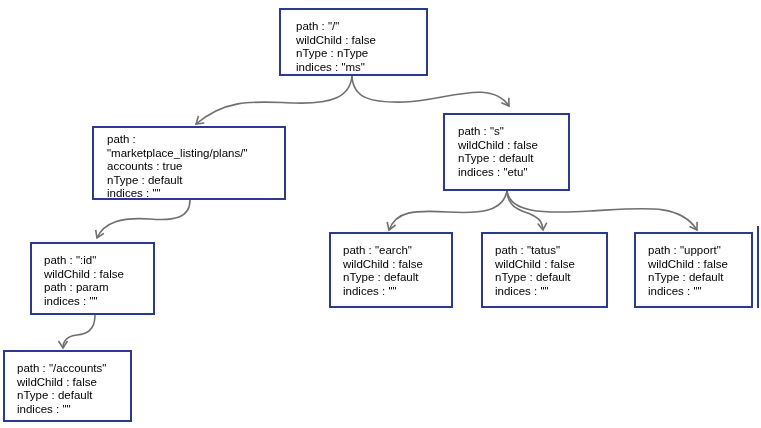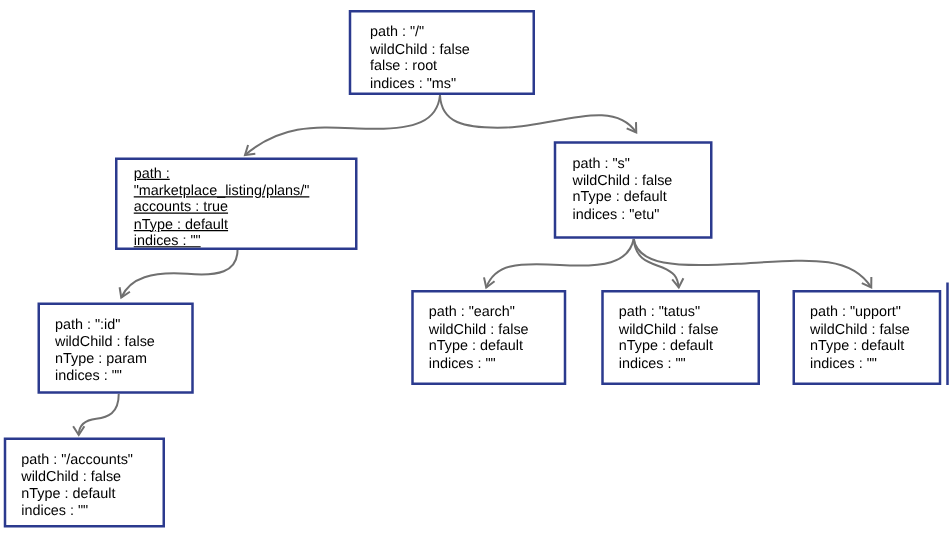--- a/index.html
+++ b/index.html
@@ -33,21 +33,21 @@
     border: 2px solid var(--node-border);
     background: var(--bg-color);
     color: var(--text-color);
     font-size: 11.5px;
     line-height: 13.5px;
     overflow: hidden;
     white-space: nowrap;
   }
   .node .line { height: 13.5px; }
   .p-root  { padding: 10px 8px 0 15px; }
-  .p-mkt   { padding: 5px 6px 0 13px; text-decoration: underline; }
+  .p-mkt   { padding: 5px 6px 0 13px; }
   .p-std   { padding: 10px 8px 0 12px; }
   .p-s     { padding: 10px 8px 0 13px; }
   .fragment {
     position: absolute;
     background: var(--node-border);
   }
 </style>
 </head>
 <body>
 
@@ -64,21 +64,21 @@
     <path d="M 190 200 C 190 218, 174 221, 150 219 C 122 217, 104 222, 97 238" marker-end="url(#arrowhead)"></path>
     <path d="M 95 315 C 95 331, 86 334, 77 335 C 68 336, 63 340, 63 348" marker-end="url(#arrowhead)"></path>
     <path d="M 507 191 C 503 211, 482 214, 448 212 C 414 210, 396 211, 389 230" marker-end="url(#arrowhead)"></path>
     <path d="M 507 191 C 508 208, 520 210, 530 214 C 539 218, 542 221, 543 230" marker-end="url(#arrowhead)"></path>
     <path d="M 507 191 C 510 212, 540 214, 590 211 C 645 208, 680 203, 697 230" marker-end="url(#arrowhead)"></path>
   </svg>
 
   <div class="node p-root" style="left:279px;top:8px;width:149px;height:68px;">
     <div class="line">path : "/"</div>
     <div class="line">wildChild : false</div>
-    <div class="line">false : root</div>
+    <div class="line">nType : nType</div>
     <div class="line">indices : "ms"</div>
   </div>
 
   <div class="node p-mkt" style="left:92px;top:126px;width:194px;height:74px;">
     <div class="line">path :</div>
     <div class="line">"marketplace_listing/plans/"</div>
     <div class="line">accounts : true</div>
     <div class="line">nType : default</div>
     <div class="line">indices : ""</div>
   </div>
@@ -86,21 +86,21 @@
   <div class="node p-s" style="left:443px;top:113px;width:127px;height:78px;">
     <div class="line">path : "s"</div>
     <div class="line">wildChild : false</div>
     <div class="line">nType : default</div>
     <div class="line">indices : "etu"</div>
   </div>
 
   <div class="node p-std" style="left:30px;top:242px;width:125px;height:73px;">
     <div class="line">path : ":id"</div>
     <div class="line">wildChild : false</div>
-    <div class="line">nType : param</div>
+    <div class="line">path : param</div>
     <div class="line">indices : ""</div>
   </div>
 
   <div class="node p-std" style="left:3px;top:350px;width:129px;height:72px;">
     <div class="line">path : "/accounts"</div>
     <div class="line">wildChild : false</div>
     <div class="line">nType : default</div>
     <div class="line">indices : ""</div>
   </div>
 

